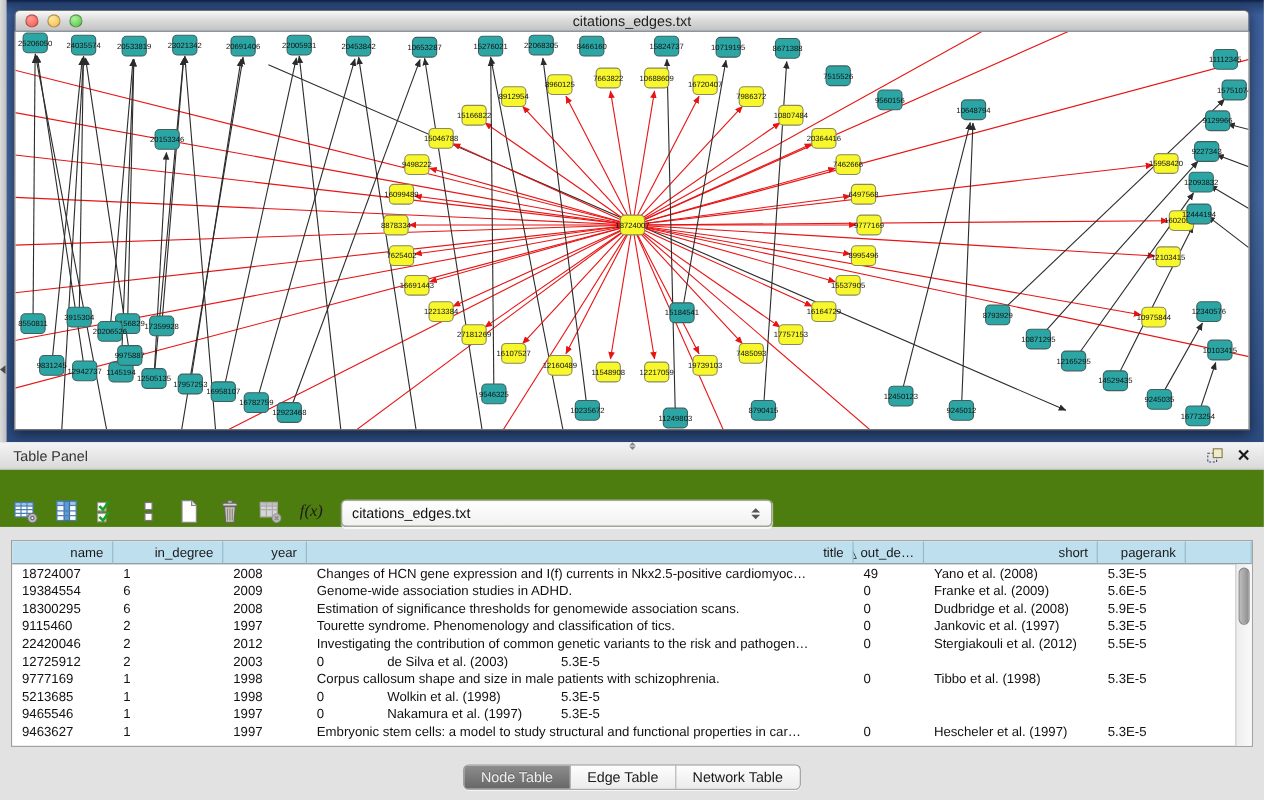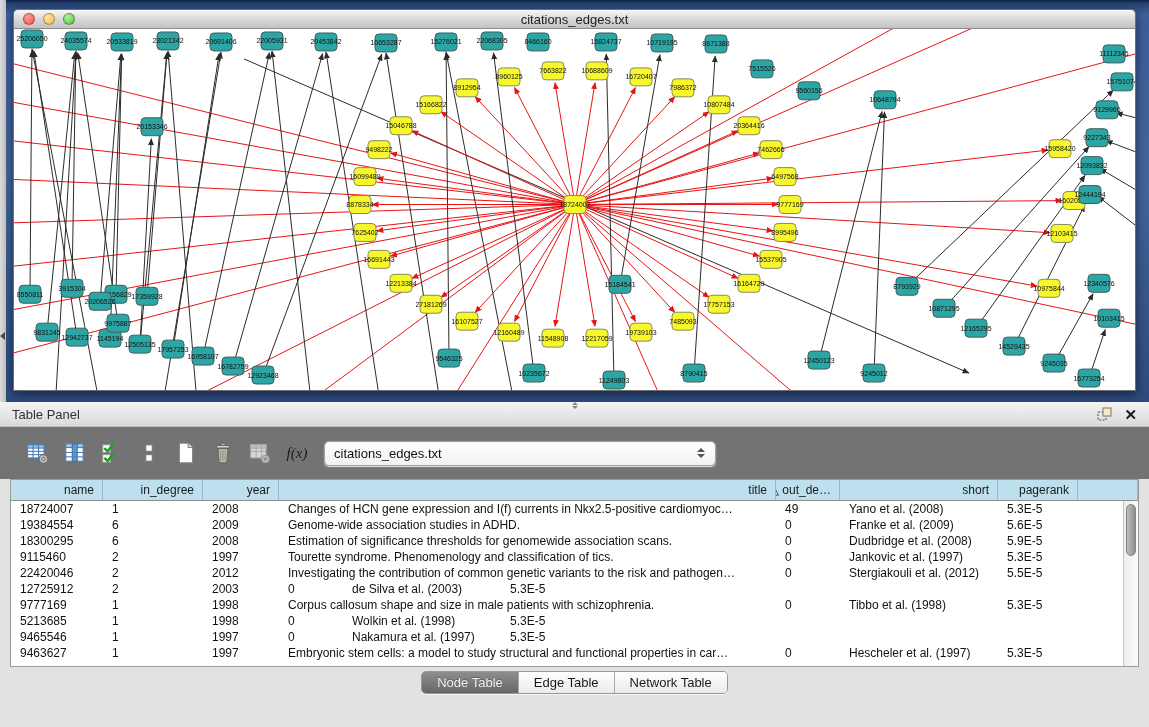--- a/index.html
+++ b/index.html
@@ -67,43 +67,43 @@
     content:"";position:absolute;left:2px;width:0;height:0;
     border-left:3px solid transparent;border-right:3px solid transparent;
   }
   .drag-handle:before{top:0;border-bottom:3px solid #6d6d6d;}
   .drag-handle:after{top:4px;border-top:3px solid #6d6d6d;}
   .ph-icons{margin-left:auto;display:flex;align-items:center;gap:12px;}
   .close-x{font-size:15px;font-weight:bold;color:#1a1a1a;line-height:1;}
 
   
   .toolbar{
-    height:52px;flex:0 0 52px;display:flex;align-items:center;
-    gap:9px;padding:0 14px 0 24px;background:#737373;box-sizing:border-box;
+    height:52px;flex:0 0 52px;display:flex;align-items:flex-end;
+    gap:9px;padding:0 14px 0 10px;background:#4d7c0f;box-sizing:border-box;
   }
   .tb-btn{width:28px;height:28px;display:flex;align-items:center;justify-content:center;
     background:transparent;border:none;padding:0;}
   .fx-label{font-family:"Liberation Serif",serif;font-style:italic;font-size:15px;color:#1a1a1a;
     width:30px;text-align:center;}
   .combo{
     width:392px;height:25px;margin-left:4px;
     border:1px solid #a3a3a3;border-radius:5px;
     background:linear-gradient(#ffffff,#f1f1f1);
     box-shadow:0 1px 1px rgba(255,255,255,.8), inset 0 1px 1px rgba(0,0,0,.06);
     display:flex;align-items:center;padding:0 9px;box-sizing:border-box;
     font-size:13px;color:#111;
   }
   .combo-arrows{margin-left:auto;display:flex;flex-direction:column;gap:2px;padding-right:1px;}
   .combo-arrows i{display:block;width:0;height:0;border-left:4px solid transparent;border-right:4px solid transparent;}
   .combo-arrows .up{border-bottom:4px solid #555;}
   .combo-arrows .dn{border-top:4px solid #555;}
 
   
   .table-box{
-    margin:0 10px;height:188px;flex:0 0 188px;position:relative;
+    margin:12px 10px;height:188px;flex:0 0 188px;position:relative;
     background:#fff;border:1px solid #9b9b9b;box-sizing:border-box;overflow:hidden;
   }
   .thead{display:flex;height:21px;background:#bee0ee;}
   .th{
     display:flex;align-items:center;justify-content:flex-end;
     padding:0 8px;box-sizing:border-box;font-size:12px;color:#1a1a1a;
     border-right:1px solid #93b7c6;border-bottom:1px solid #8f8f8f;
     white-space:nowrap;overflow:hidden;
   }
   .tbody{position:absolute;top:21px;left:0;right:15px;bottom:0;overflow:hidden;}

